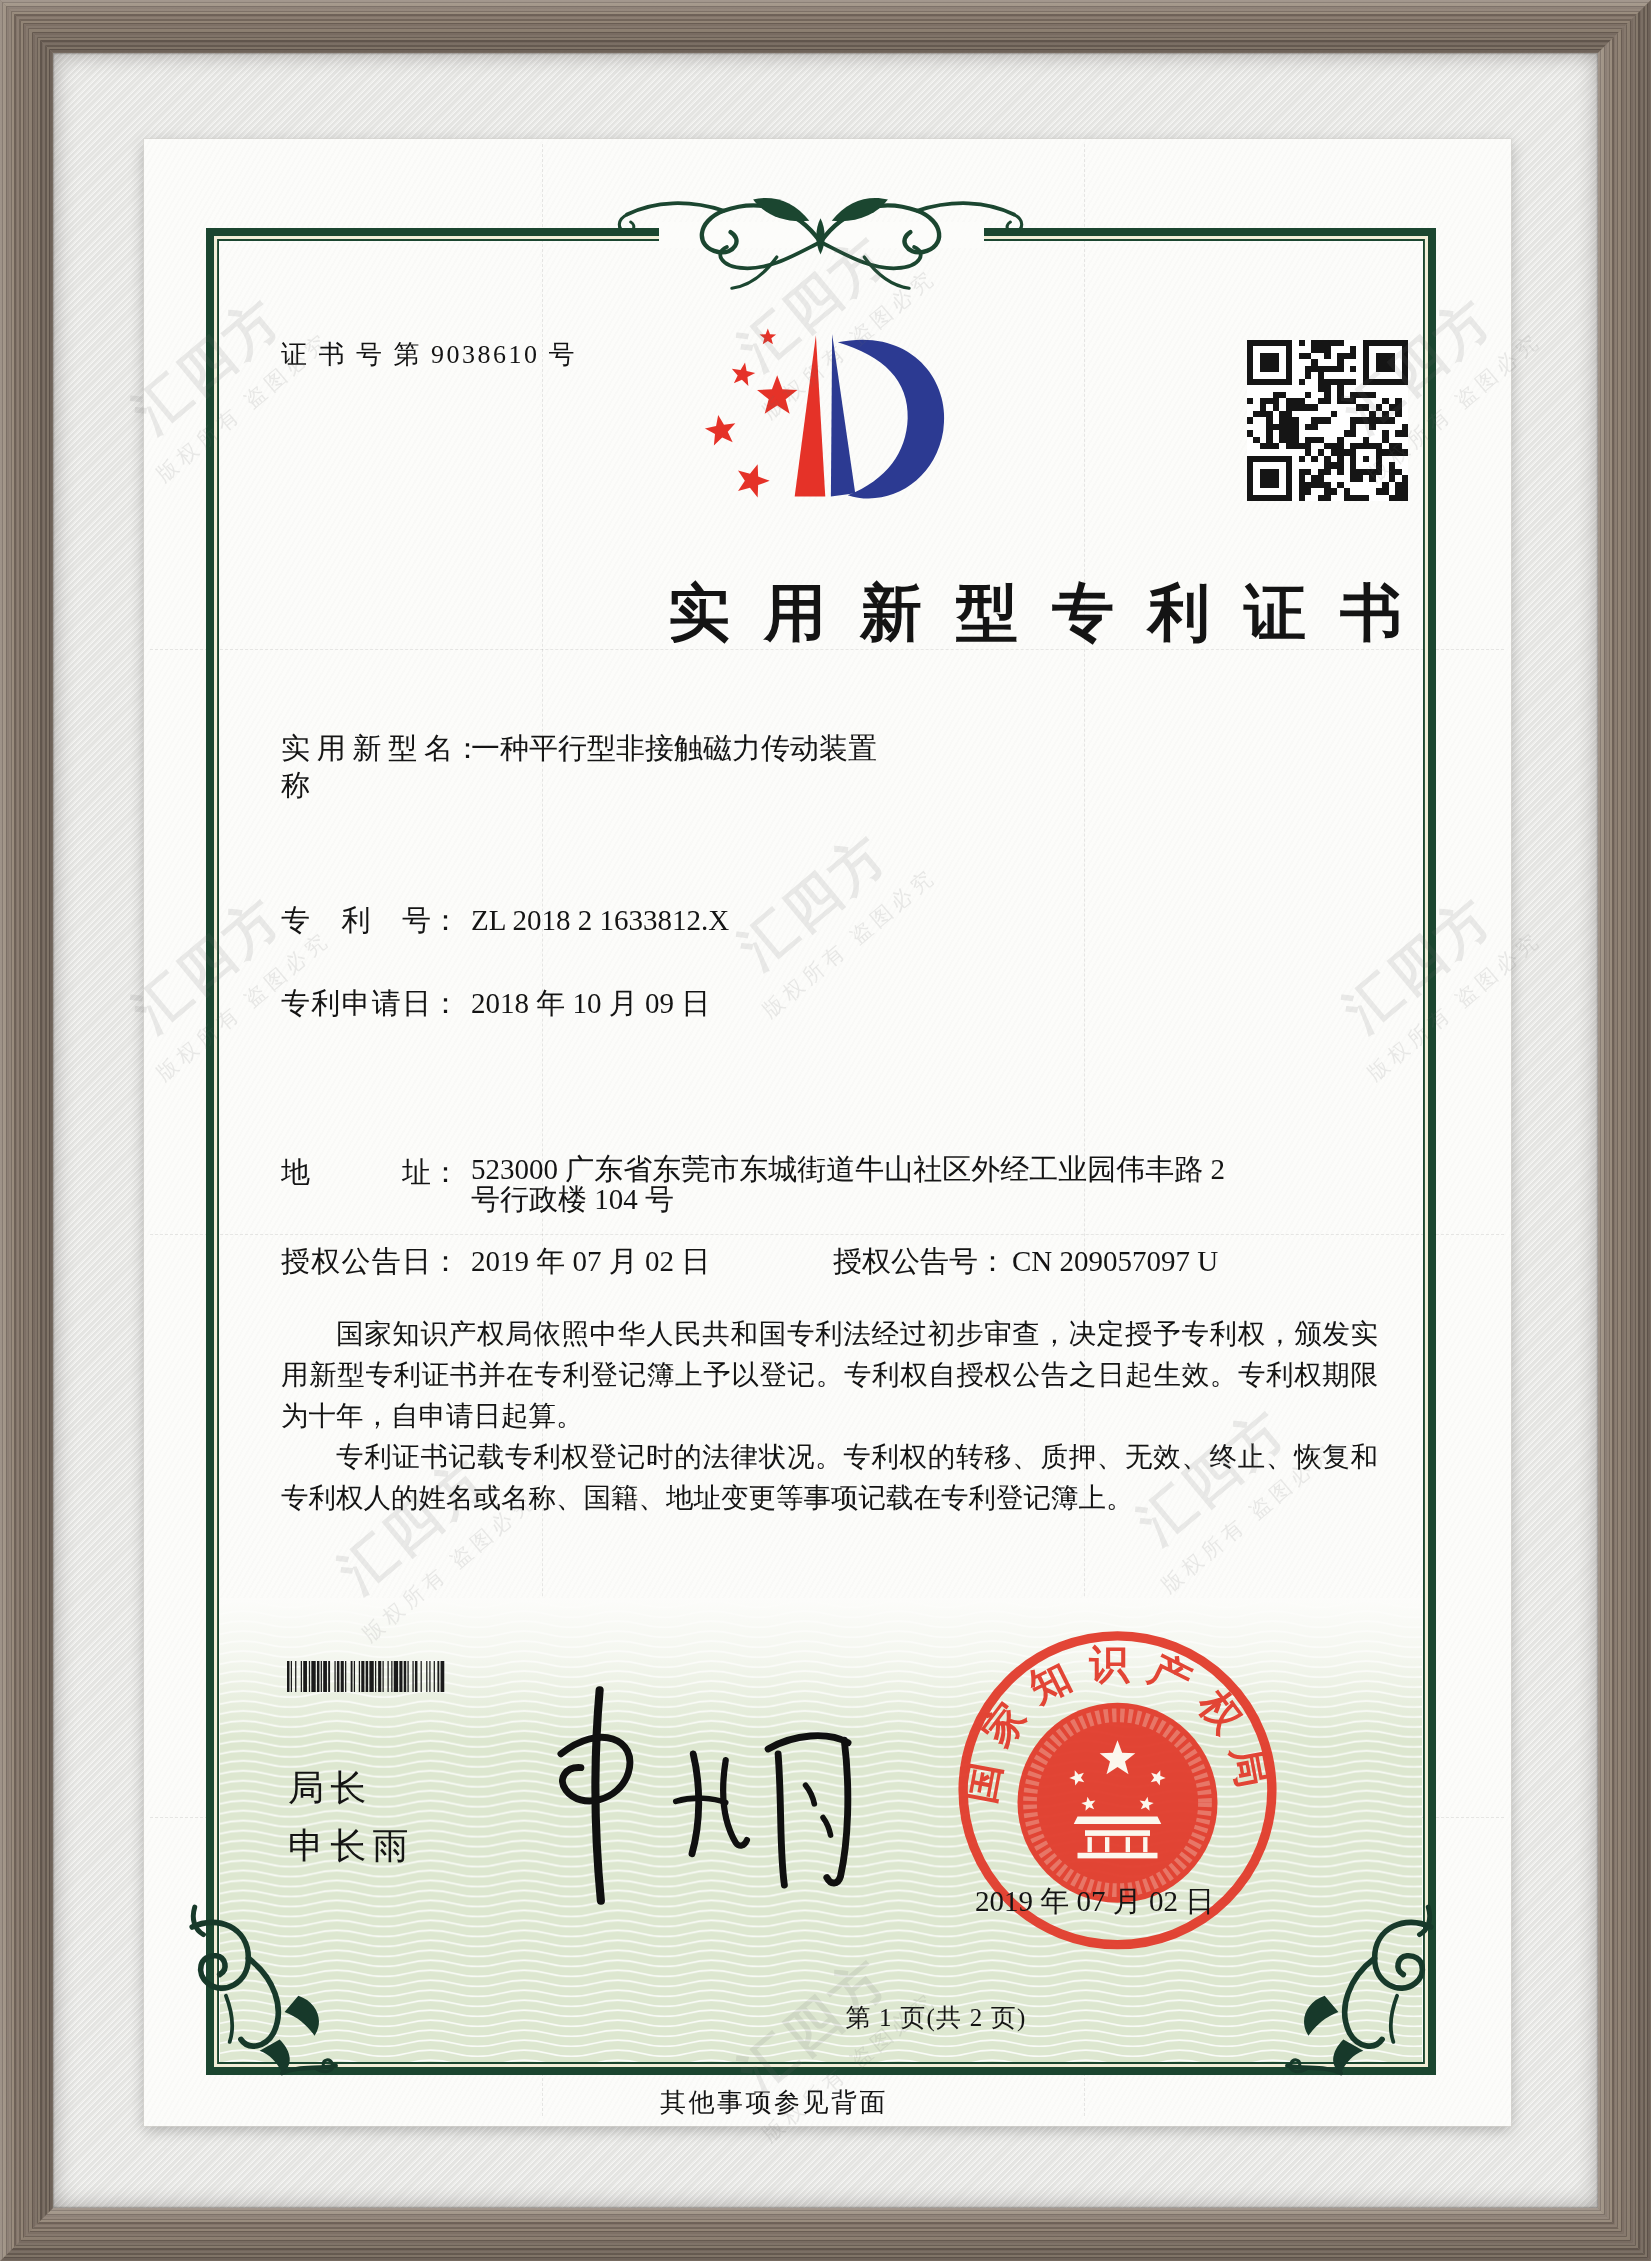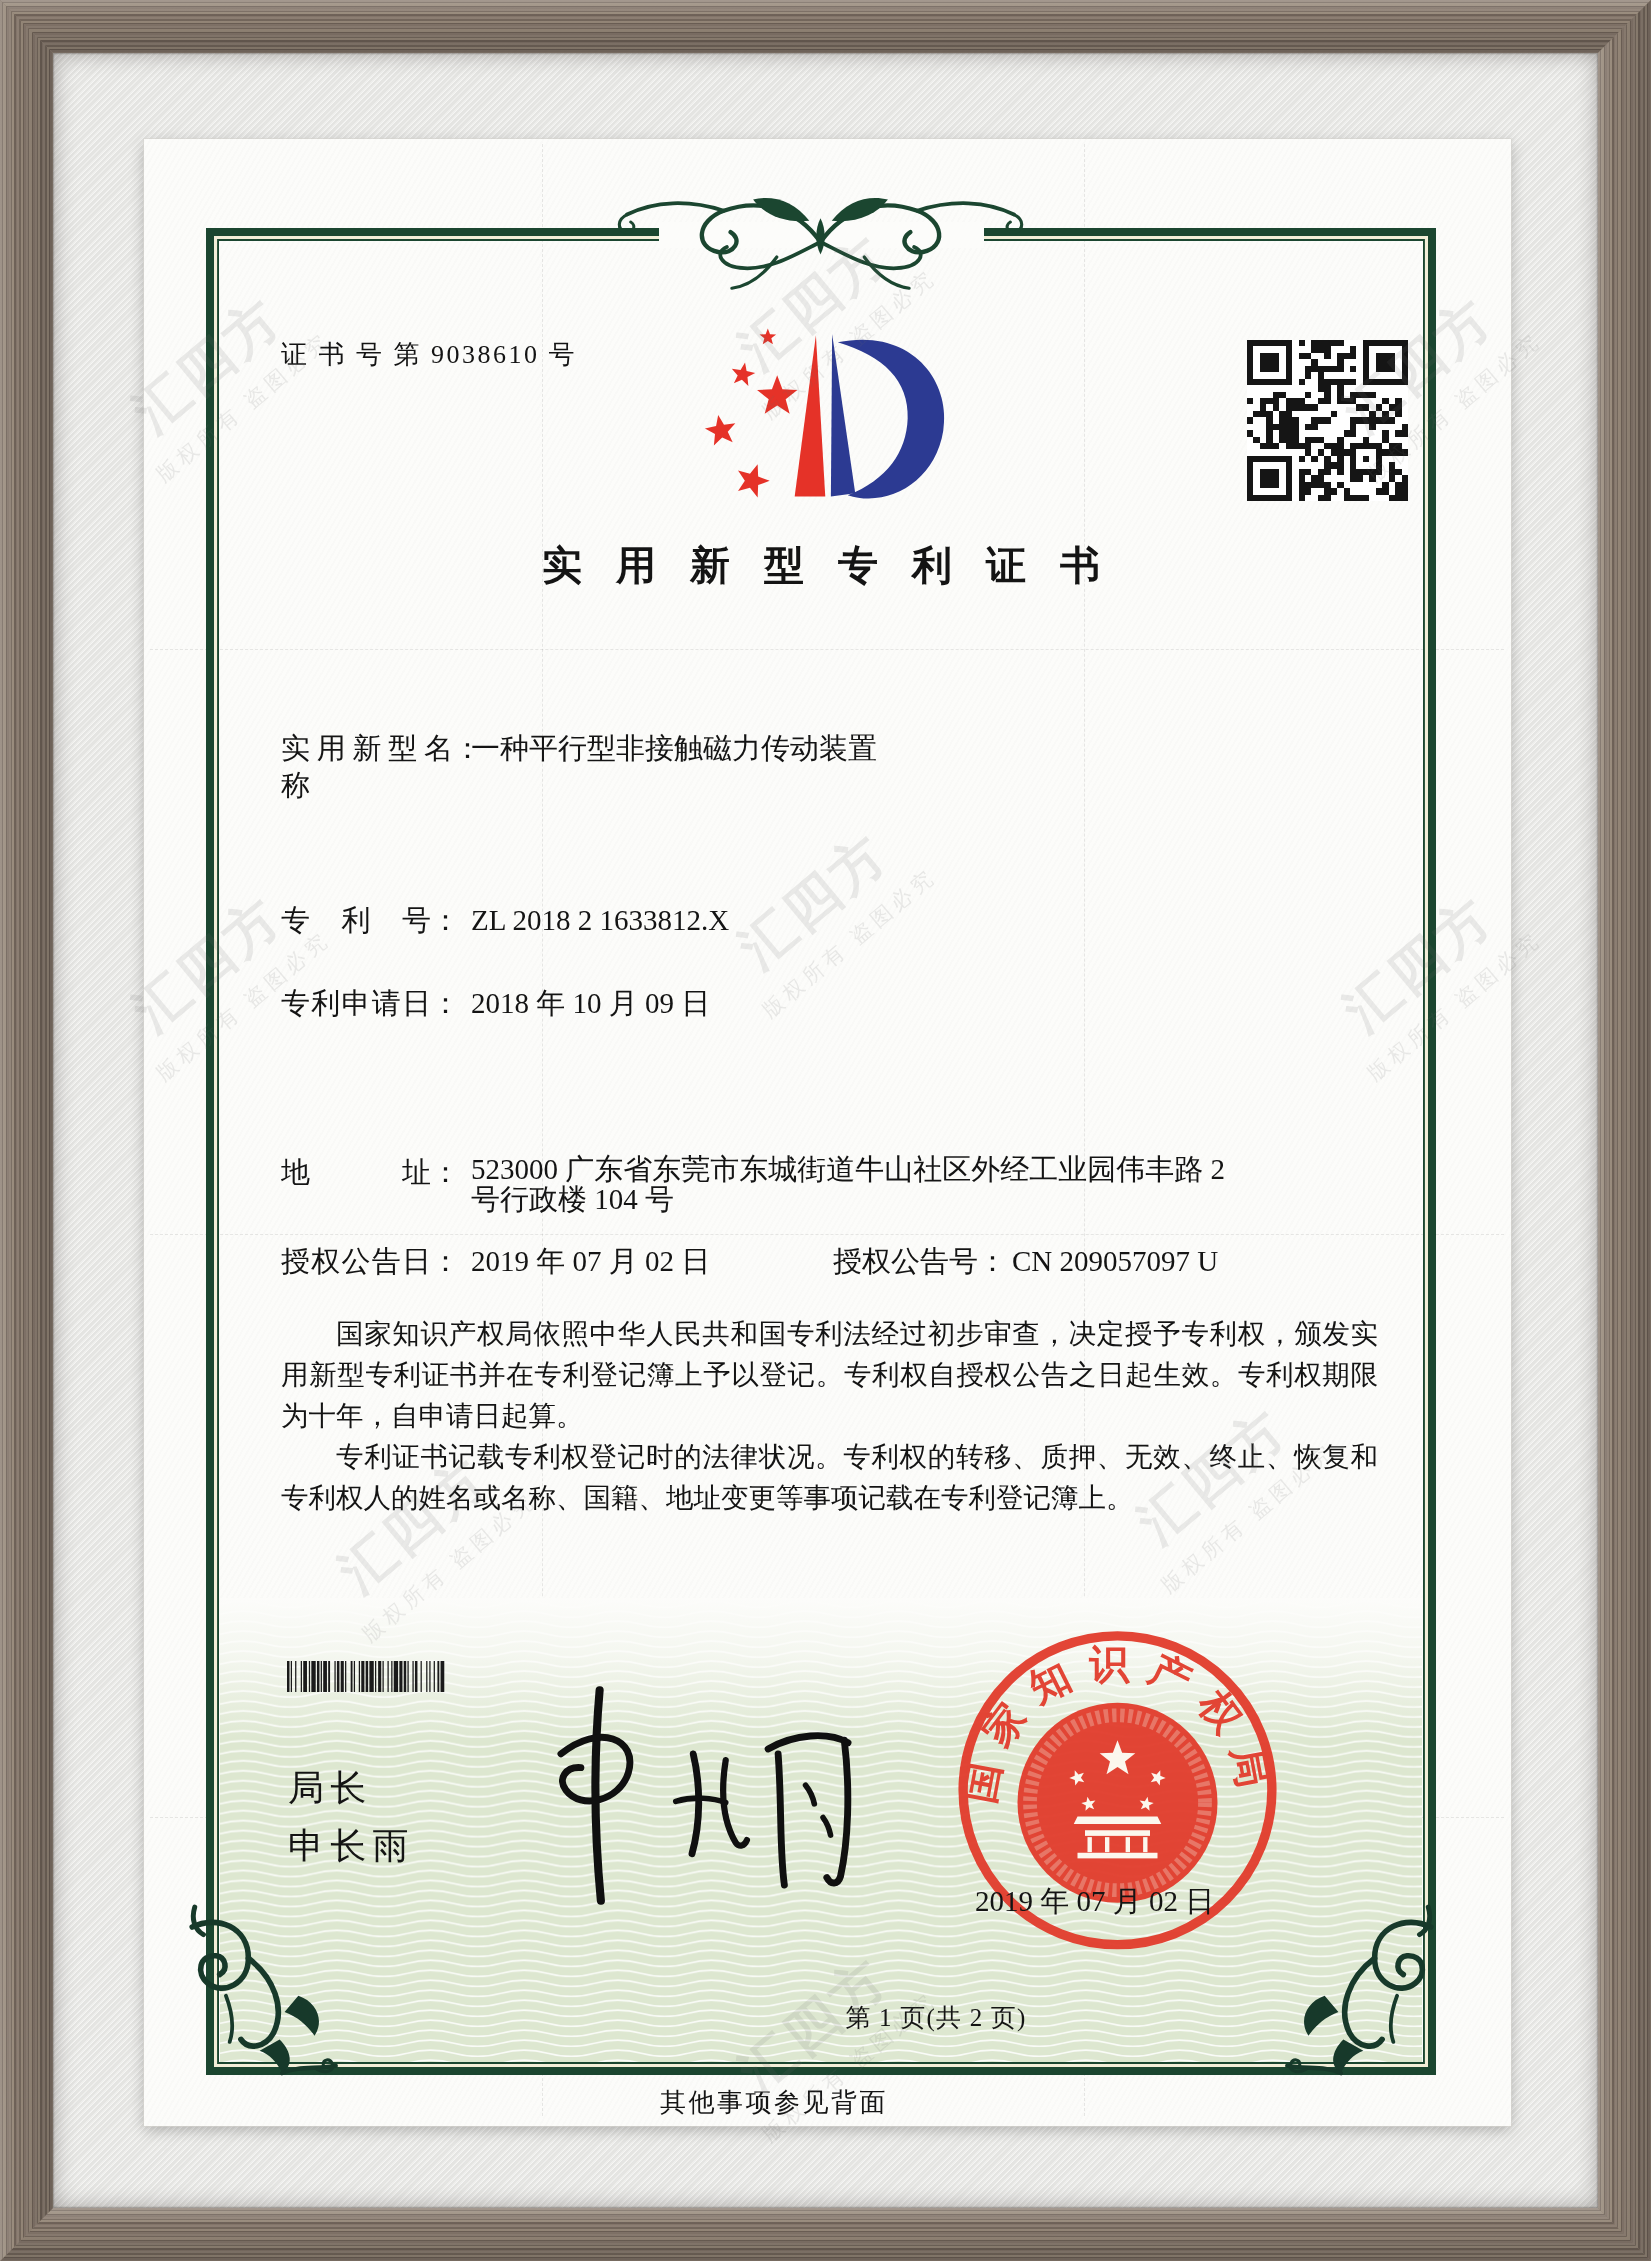--- a/index.html
+++ b/index.html
@@ -53,22 +53,22 @@
   }
   .border-gap{position:absolute;left:659px;top:222px;width:325px;height:26px;background:#fcfcfa;}
   
   .green-zone{position:absolute;left:220px;top:1598px;width:1202px;height:469px;}
   .green-zone svg{display:block;width:100%;height:100%;}
   .green-fade{position:absolute;left:220px;top:1598px;width:1202px;height:144px;
     background:linear-gradient(to bottom,#fcfcfa 0,rgba(252,252,250,.75) 40%,rgba(252,252,250,0) 100%);}
   
   .cert-no{position:absolute;left:281px;top:337px;font-size:26px;letter-spacing:2.5px;white-space:nowrap;}
   .title{
-    position:absolute;left:206px;top:538px;width:1230px;text-align:center;
-    font-size:40px;font-weight:bold;letter-spacing:34px;text-indent:34px;white-space:nowrap;
+    position:absolute;left:206px;top:571px;width:1230px;text-align:right;
+    font-size:62px;font-weight:bold;letter-spacing:34px;text-indent:34px;white-space:nowrap;
   }
   .row{position:absolute;left:281px;width:1117px;font-size:29px;line-height:37px;margin-top:6px;}
   .f-label{display:inline-block;text-align:justify;text-align-last:justify;vertical-align:top;}
   .lw240{width:150px;} .lw276{width:172px;}
   .colon{display:inline-block;}
   .f-value{position:absolute;left:190px;top:0;white-space:nowrap;}
   .f-value.wrap{white-space:normal;width:758px;line-height:30px;}
   .grant2{position:absolute;left:552px;top:0;white-space:nowrap;}
   .grant2 .g2v{margin-left:5px;}
   .body-block{

